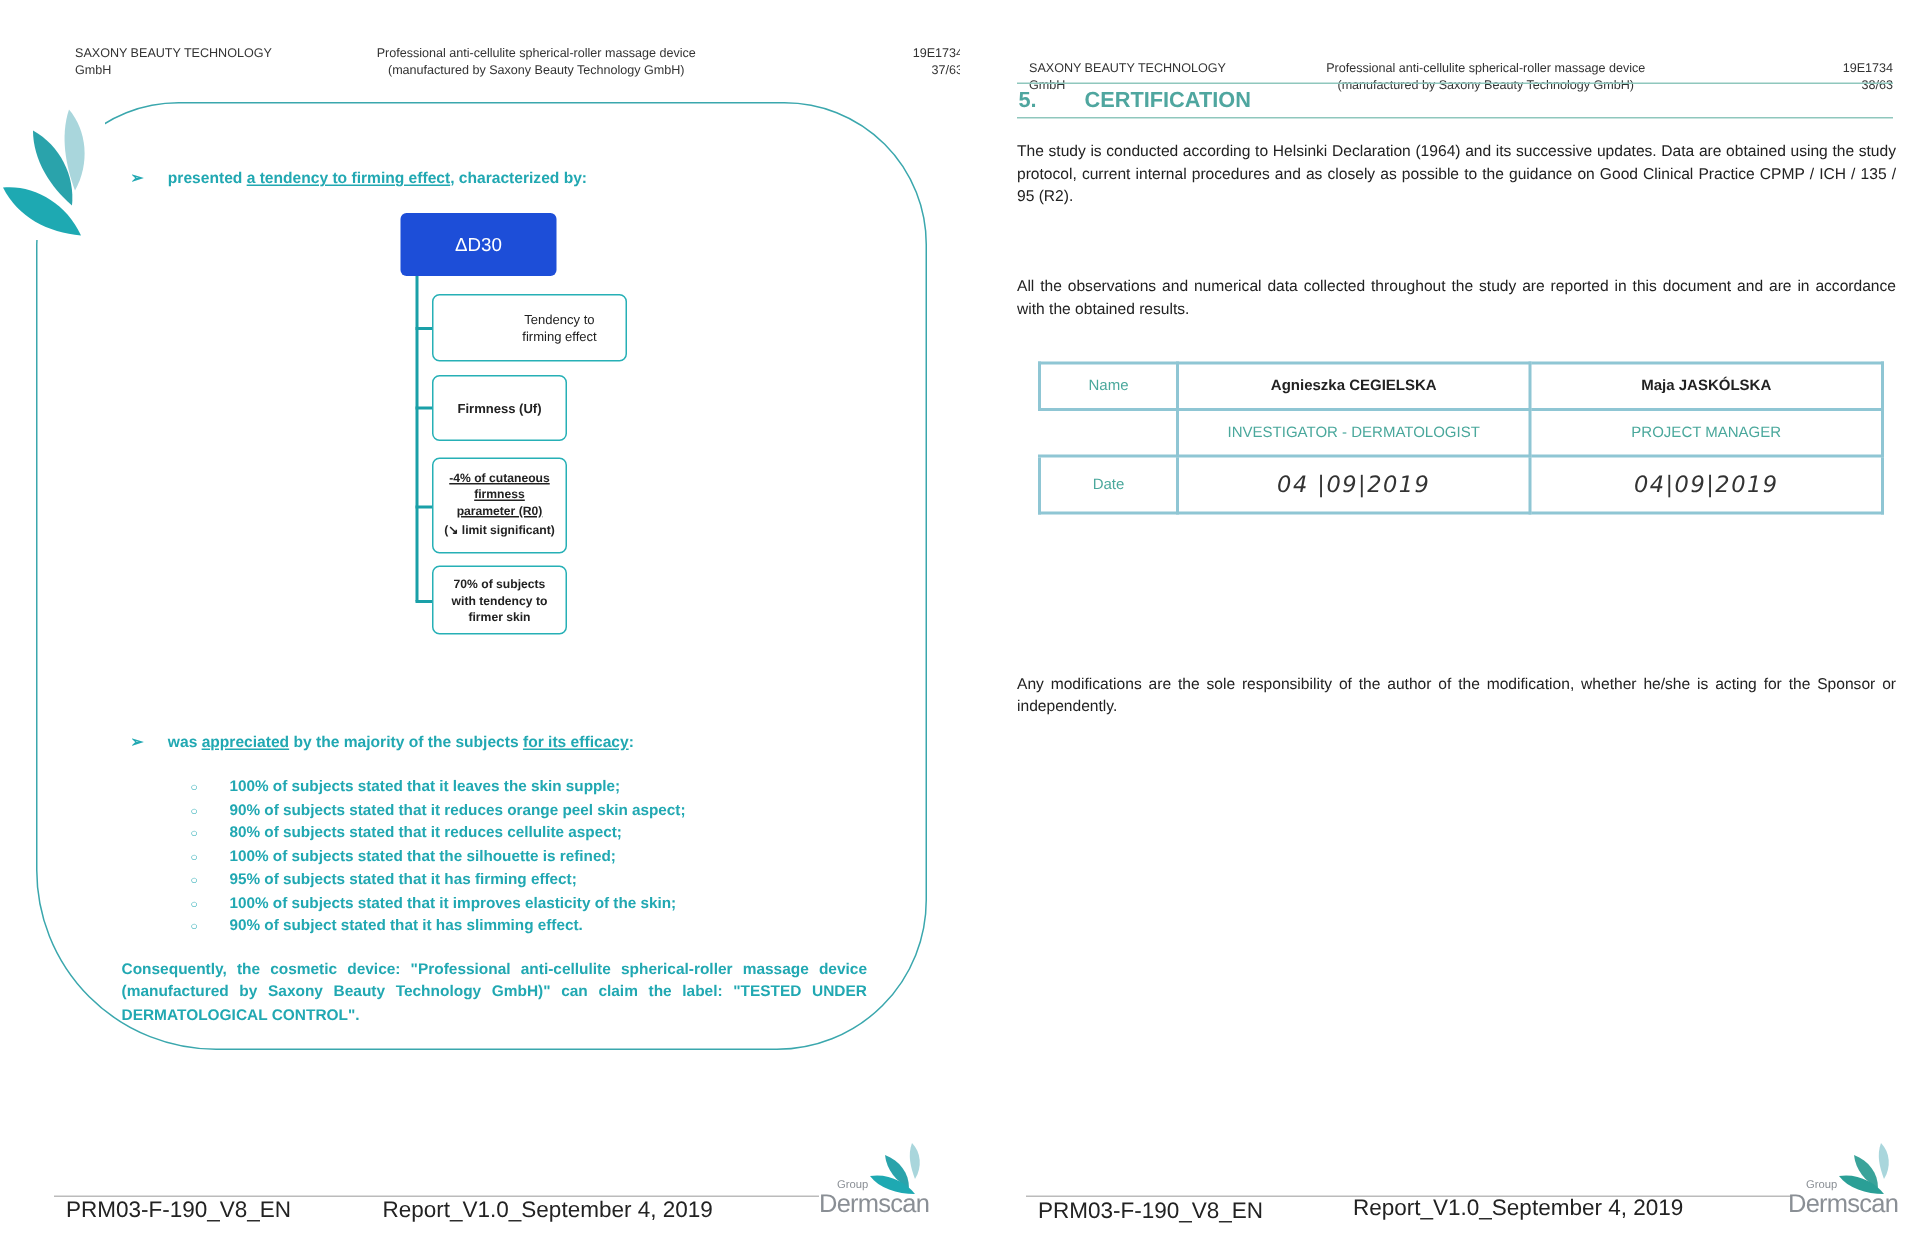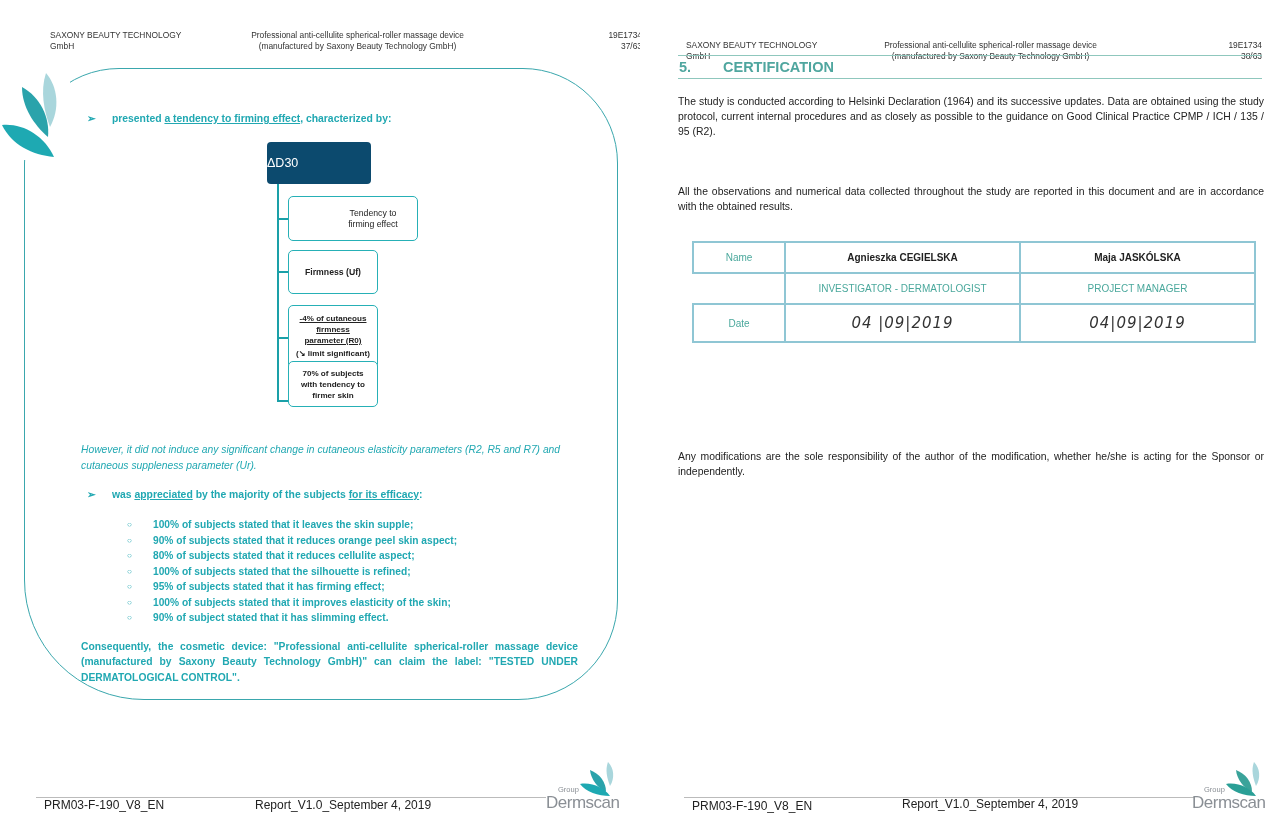--- a/index.html
+++ b/index.html
@@ -20,39 +20,39 @@
   #page-right .hdr-ref { left:520px; width:102px; top:14px; }
 
   
   .frame { position:absolute; left:24px; top:68px; width:592px; height:630px;
            border:1.5px solid #3aa7ad; border-radius:95px 95px 100px 120px / 95px 95px 100px 120px; }
   .leaf-logo { position:absolute; left:0; top:65px; width:70px; height:95px; background:#fff; }
   .bullet-line { position:absolute; font-size:10.4px; font-weight:bold; color:#21a8b2; }
   .bullet-line .arrow { color:#21a8b2; display:inline-block; width:22px; }
   .u { text-decoration:underline; }
 
-  .d30 { position:absolute; left:267px; top:142px; width:104px; height:42px; background:#0c4a6e;
-         border-radius:4px; color:#fff; font-size:12.5px; display:flex; align-items:center; justify-content:flex-start; }
+  .d30 { position:absolute; left:267px; top:142px; width:104px; height:42px; background:#1d4ed8;
+         border-radius:4px; color:#fff; font-size:12.5px; display:flex; align-items:center; justify-content:center; }
   .vline { position:absolute; left:277px; top:184px; width:2px; height:217px; background:#1aa0a8; }
   .hline { position:absolute; left:277px; width:11px; height:2px; background:#1aa0a8; }
   .node { position:absolute; left:288px; width:88px; border:1.5px solid #26b0b6; border-radius:5px; background:#fff;
           font-size:8.7px; color:#222; text-align:center; display:flex; flex-direction:column; justify-content:center; line-height:11px; }
   .node b { font-weight:bold; }
 
   .italic-note { position:absolute; left:81px; top:442px; width:500px; font-size:10.3px; font-style:italic; color:#21a8b2; line-height:15.5px; }
 
   .sub-list { position:absolute; left:127px; top:517px; font-size:10.2px; font-weight:bold; color:#21a8b2; line-height:15.5px; }
   .sub-list .item { display:flex; }
   .sub-list .circ { width:26px; color:#21a8b2; font-weight:normal; font-size:8px; }
 
   .conclusion { position:absolute; left:81px; top:639px; width:497px; font-size:10.3px; font-weight:bold; color:#21a8b2;
                 line-height:15.4px; text-align:justify; }
 
   .footer-line { position:absolute; top:797px; height:1px; background:#bbb; }
-  .footer-text { position:absolute; top:798px; font-size:12px; color:#222; }
+  .footer-text { position:absolute; top:798px; font-size:15px; color:#222; }
   .brand { position:absolute; width:90px; height:60px; }
   .brand .g { position:absolute; left:18px; top:25px; font-size:7.5px; color:#8a8f95; }
   .brand .d { position:absolute; left:6px; top:33px; font-size:17px; color:#8a8f95; letter-spacing:-0.5px; }
 
   
   .sec-top { position:absolute; left:38px; top:55px; width:584px; height:1px; background:#8fc7bd; }
   .sec-bot { position:absolute; left:38px; top:78px; width:584px; height:1px; background:#8fc7bd; }
   .sec-title { position:absolute; left:39px; top:59px; font-size:14.5px; font-weight:bold; color:#4fa69f; }
   .sec-title .num { display:inline-block; width:44px; }
   .para { position:absolute; left:38px; width:586px; font-size:10.4px; color:#222; line-height:15.2px; text-align:justify; }
@@ -113,27 +113,26 @@
   </div>
   <div class="node" style="top:250px; height:42px;">
     <b>Firmness (Uf)</b>
   </div>
   <div class="node" style="top:305px; height:62px; font-size:8.1px; line-height:10.8px;">
     <b class="u">-4% of cutaneous</b>
     <b class="u">firmness</b>
     <b class="u">parameter (R0)</b>
     <b style="margin-top:3px;">(↘ limit significant)</b>
   </div>
-  <div class="node" style="top:361px; height:44px; font-size:8.1px;">
+  <div class="node" style="top:377px; height:44px; font-size:8.1px;">
     <b>70% of subjects</b>
     <b>with tendency to</b>
     <b>firmer skin</b>
   </div>
 
-  <div class="italic-note">However, it did not induce any significant change in cutaneous elasticity parameters (R2, R5 and R7) and cutaneous suppleness parameter (Ur).</div>
 
   <div class="bullet-line" style="left:87px; top:488px;">
     <span class="arrow">➢</span>
     <span>was </span><span class="u">appreciated</span><span> by the majority of the subjects </span><span class="u">for its efficacy</span><span>:</span>
   </div>
 
   <div class="sub-list">
     <div class="item">
         <span class="circ">○</span>
         <span>100% of subjects stated that it leaves the skin supple;</span>

